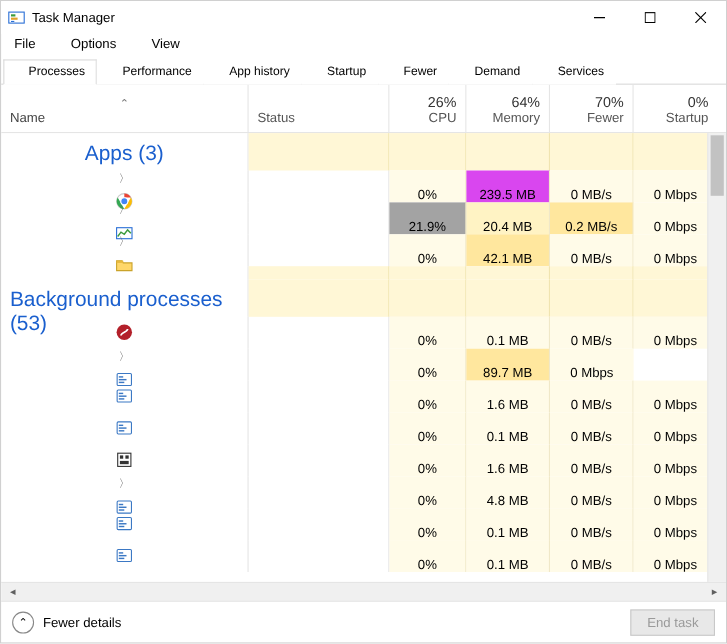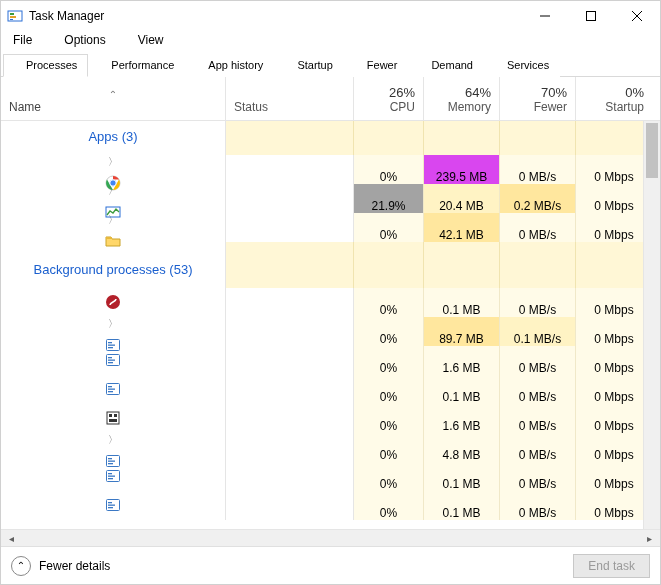--- a/index.html
+++ b/index.html
@@ -50,21 +50,21 @@
   .body { flex:1; overflow:hidden; position:relative;}
   .rows { position:absolute; inset:0; overflow:hidden; }
   .row { height:29px; border-bottom:0px solid transparent; }
   .cell { border-right:1px solid #f0e8c8; padding:0 8px; display:flex; align-items:center; justify-content:flex-end; font-size:12px; }
   .cell.name { flex:0 0 225px; justify-content:flex-start; gap:6px; border-right:1px solid #e5e5e5;}
   .cell.status { flex:0 0 128px; justify-content:flex-start; border-right:1px solid #e5e5e5;}
   .cell.metric { flex:0 0 70px; }
   .cell.metric.wider { flex:0 0 76px;}
   .chev { width:12px; color:#666; font-size:10px; display:inline-flex; justify-content:center;}
   .picon { width:16px; height:16px; display:inline-flex; align-items:center; justify-content:center; font-size:11px;}
-  .group-row .cell.name { color:#1a5fce; font-size:13px; }
+  .group-row .cell.name { color:#1a5fce; font-size:19px; }
   .group-row .cell.metric, .group-row .cell.status { background:#fff7d6; border-right:1px solid #f0e4b0;}
   .group-row .cell.name { border-right:1px solid #e5e5e5;}
   
   .h0 { background:#fffbe8; }
   .h1 { background:#fff3c4; }
   .h2 { background:#ffe79e; }
   .h3 { background:#d946ef; }
   .h4 { background:#a3a3a3; }
   
   .vscroll { position:absolute; right:0; top:0; bottom:0; width:17px; background:#f0f0f0; border-left:1px solid #e5e5e5;}
@@ -263,21 +263,20 @@
                   <rect x="3" y="5" width="4" height="1.3" fill="#3b78c4"></rect>
                   <rect x="3" y="7.5" width="7" height="1.3" fill="#3b78c4"></rect>
                   <rect x="3" y="10" width="5" height="1.3" fill="#3b78c4"></rect>
                 </svg>
               </span>
               <span class="txt">Antimalware Service Executable</span>
             </div>
             <div class="cell status"></div>
             <div class="cell metric h0">0%</div>
             <div class="cell metric wider h2">89.7 MB</div>
-            <div class="cell metric wider h1">0.1 MB/s</div>
             <div class="cell metric wider h0" style="border-right:none;">0 Mbps</div>
           </div>
           <div class="row">
             <div class="cell name">
               <span class="chev"></span>
               <span class="picon">
                 <svg width="16" height="16" viewBox="0 0 16 16">
                   <rect x="1.5" y="2.5" width="13" height="11" rx="1" fill="#fff" stroke="#3b78c4"></rect>
                   <rect x="3" y="5" width="4" height="1.3" fill="#3b78c4"></rect>
                   <rect x="3" y="7.5" width="7" height="1.3" fill="#3b78c4"></rect>

